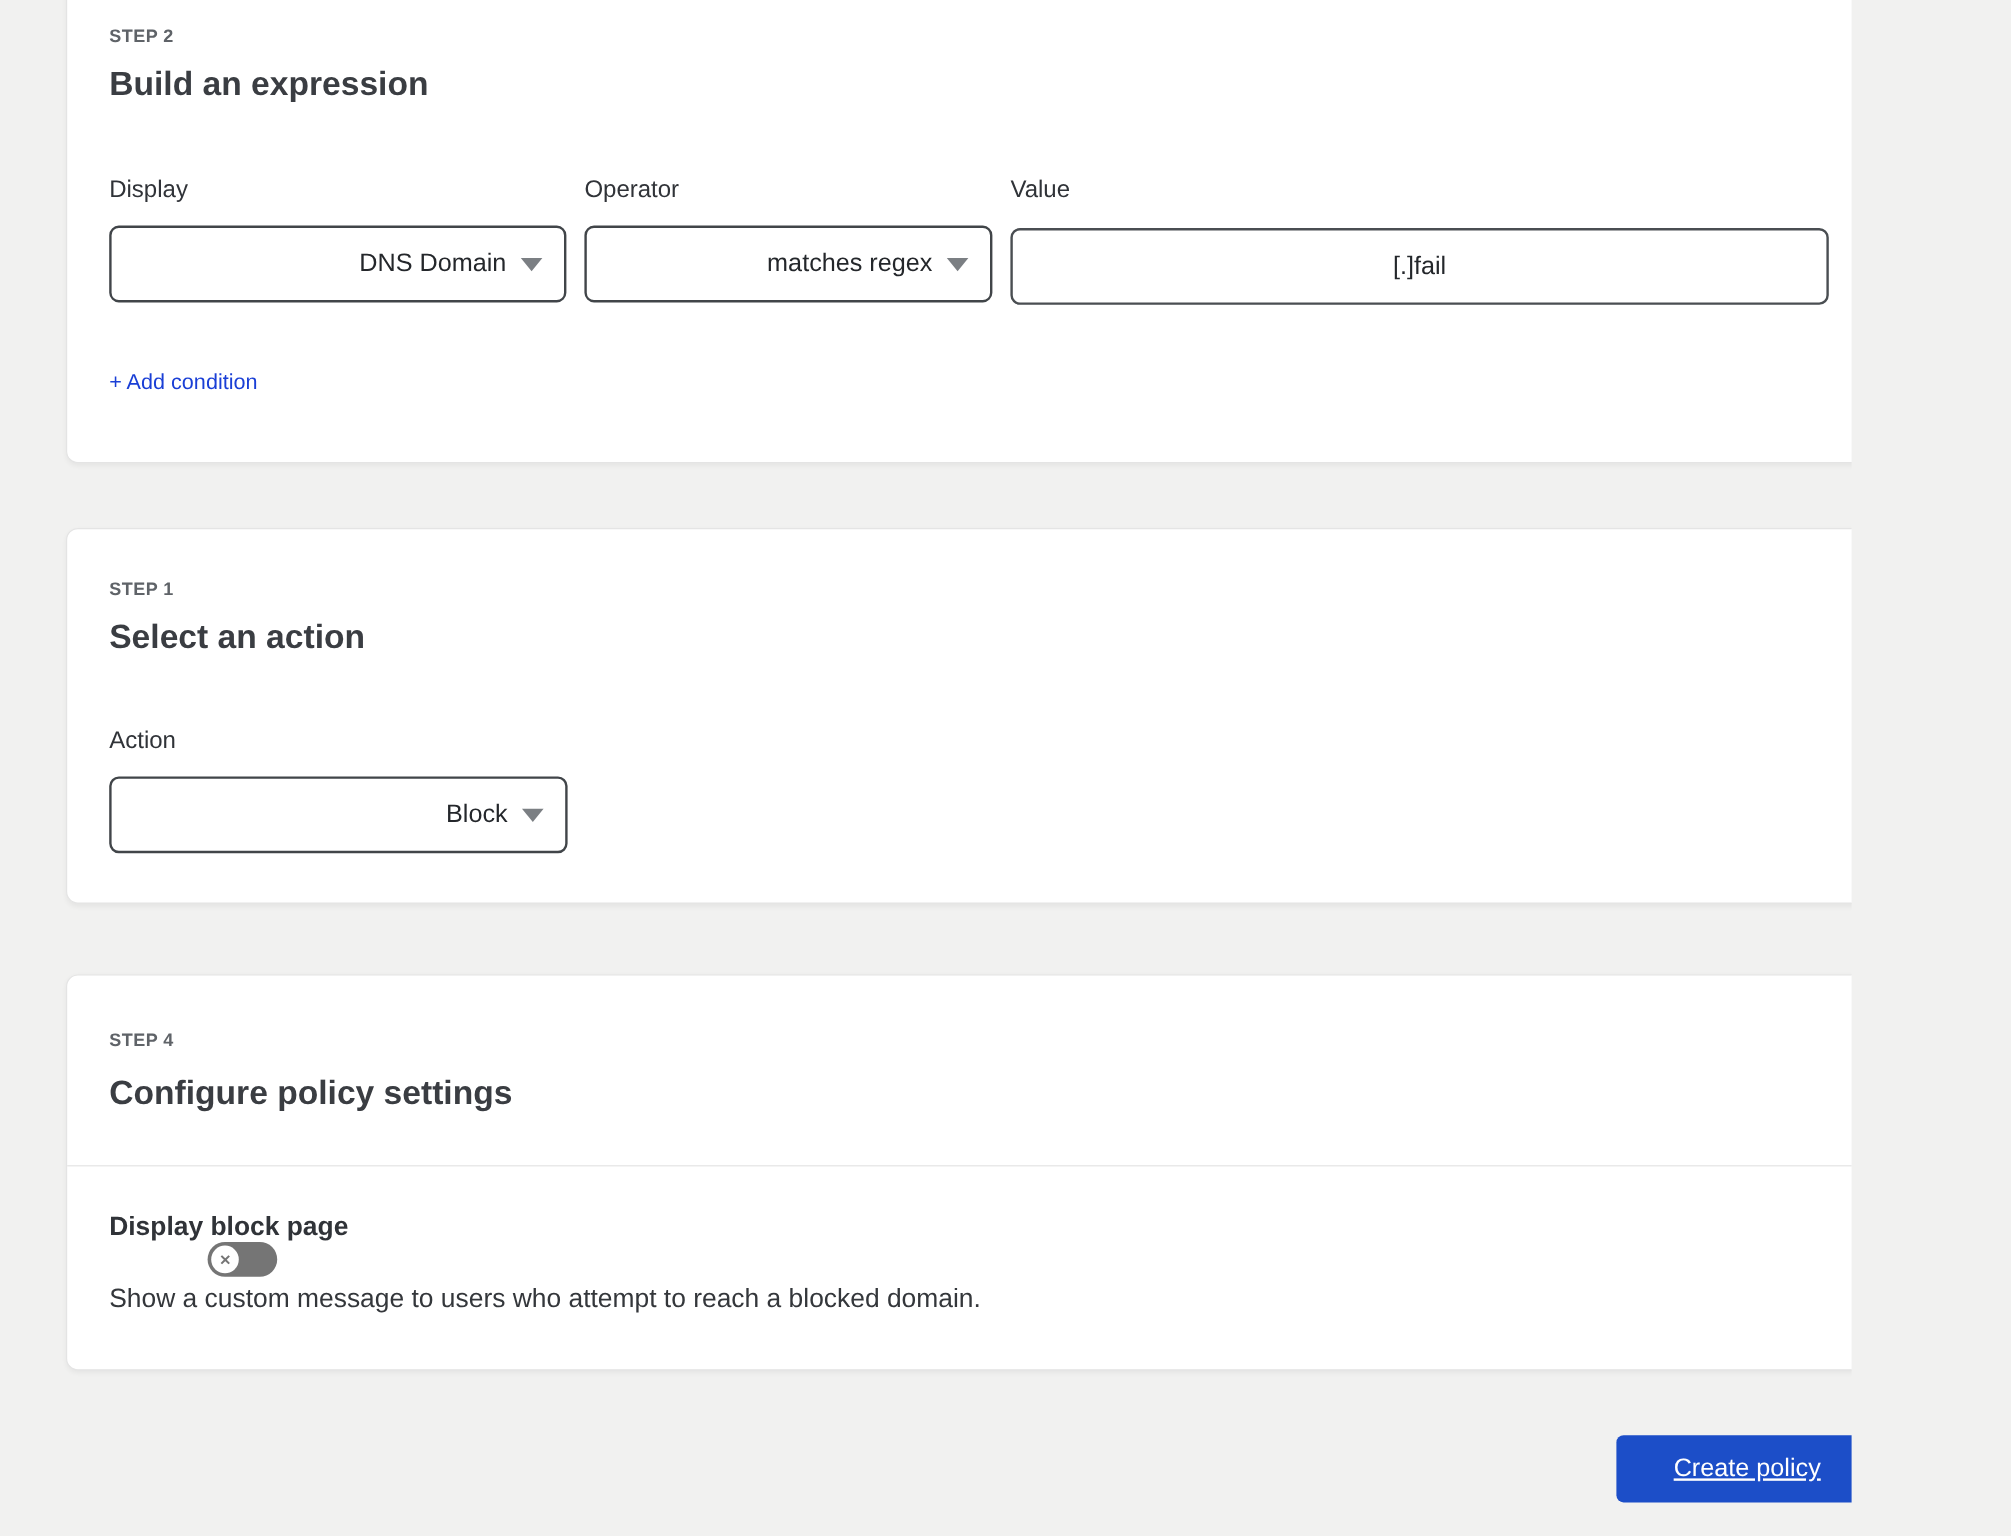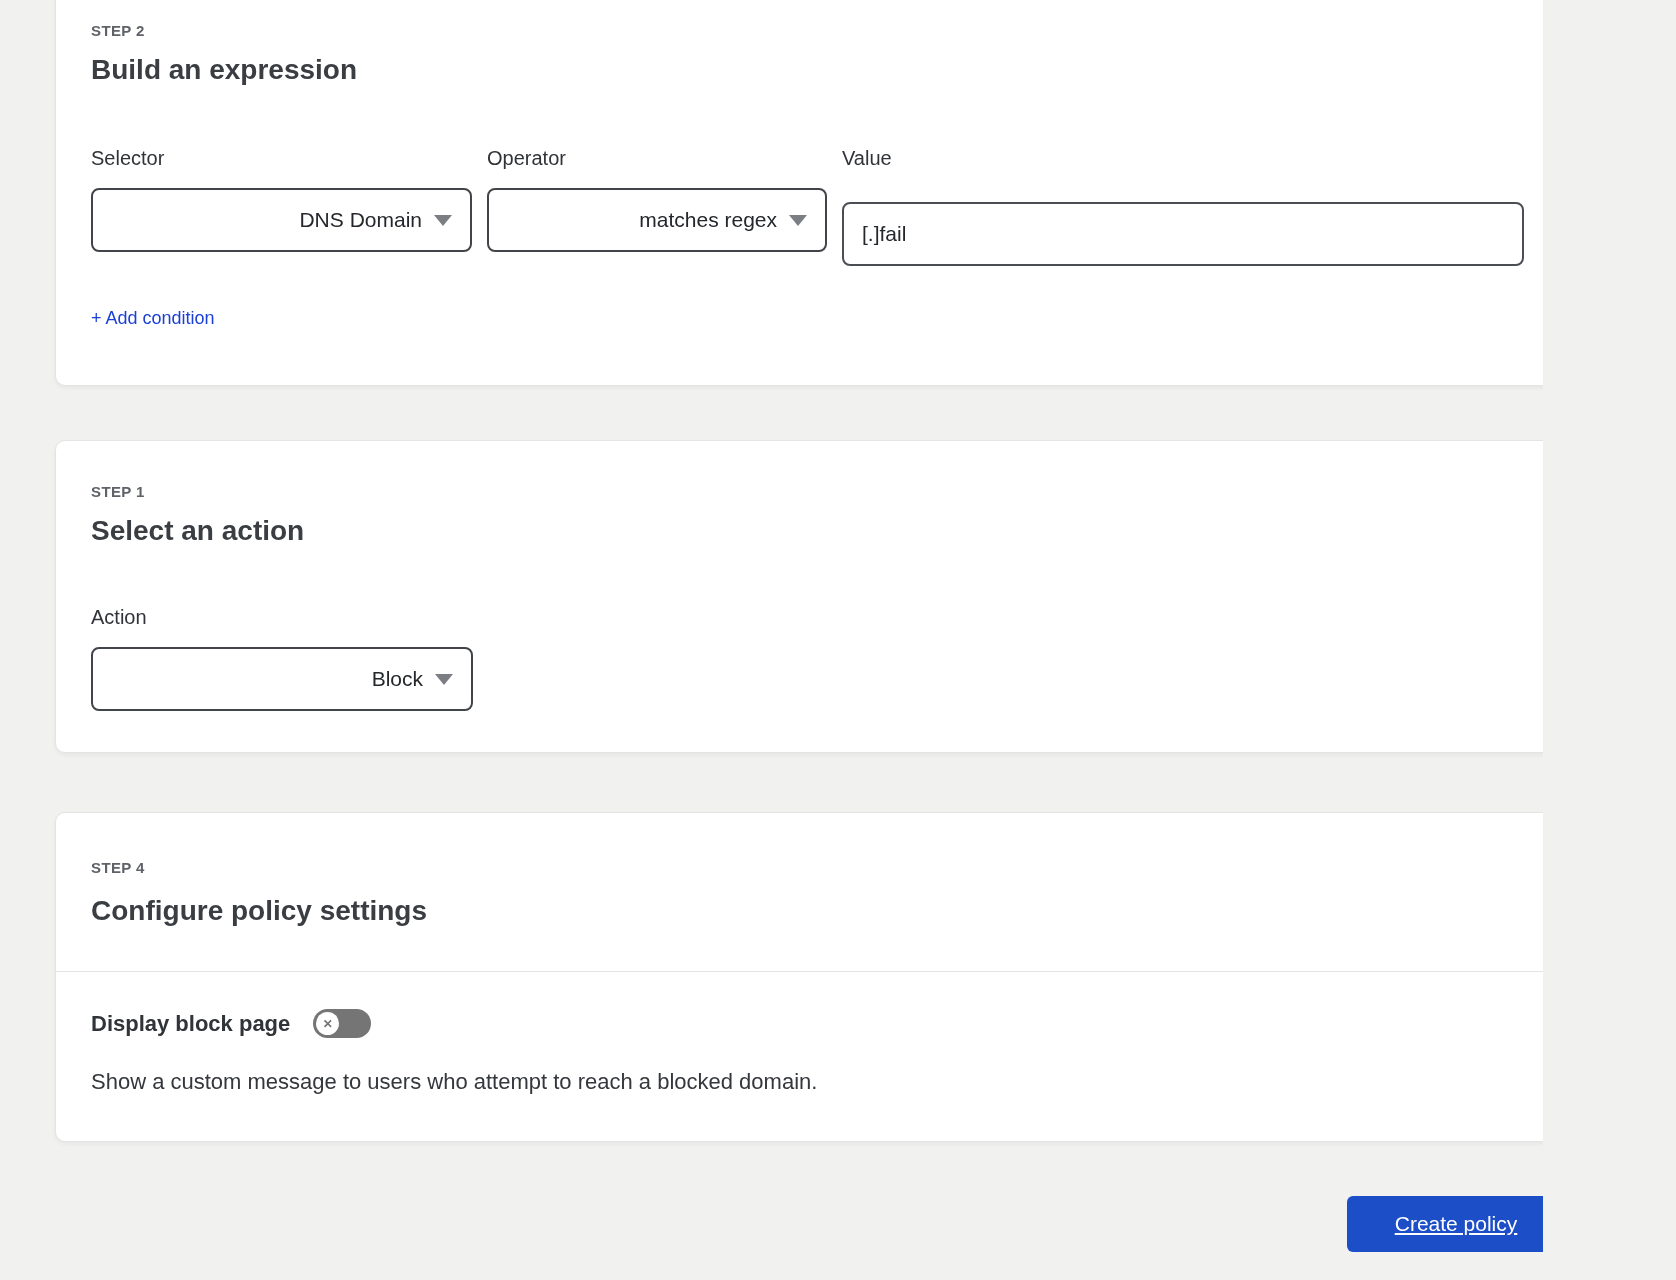--- a/index.html
+++ b/index.html
@@ -66,31 +66,32 @@
   .select-control { justify-content: flex-end; cursor: pointer; }
   .caret {
     width: 0; height: 0;
     border-left: 9px solid transparent;
     border-right: 9px solid transparent;
     border-top: 11px solid #7b7f83;
     margin-left: 12px;
     flex-shrink: 0;
   }
   .text-input {
-    margin-top: 32px;
+    margin-top: 20px;
     width: 100%;
     height: 64px;
     border: 2px solid #4a4e52;
     border-radius: 8px;
     padding: 12px 18px;
     font-size: 21px;
     color: #24272b;
     font-family: "Liberation Sans", sans-serif;
     outline: none;
     display: block;
+    text-align: center;
   }
 
   .add-condition {
     position: absolute;
     left: 35px;
     top: 352px;
     font-size: 18px;
     color: #1a3fd6;
     text-decoration: none;
     cursor: pointer;
@@ -104,20 +105,21 @@
     height: 0;
     border-top: 1px solid #e4e4e4;
   }
 
   .toggle-row {
     position: absolute;
     left: 35px;
     top: 196px;
     display: flex;
     align-items: center;
+    flex-direction: column;
   }
   .toggle-row-label {
     font-size: 22px;
     font-weight: 700;
     color: #303338;
   }
   .toggle {
     position: relative;
     width: 58px;
     height: 29px;
@@ -183,21 +185,21 @@
 </head>
 <body>
 
 <div class="page">
 
   <section class="card card-1">
     <div class="step-label">STEP 2</div>
     <h2 class="card-title">Build an expression</h2>
 
     <div class="field-group fg-selector">
-      <span class="field-label">Selector</span>
+      <span class="field-label">Display</span>
       <div class="control select-control">
         <span>DNS Domain</span>
         <span class="caret"></span>
       </div>
     </div>
 
     <div class="field-group fg-operator">
       <span class="field-label">Operator</span>
       <div class="control select-control">
         <span>matches regex</span>

